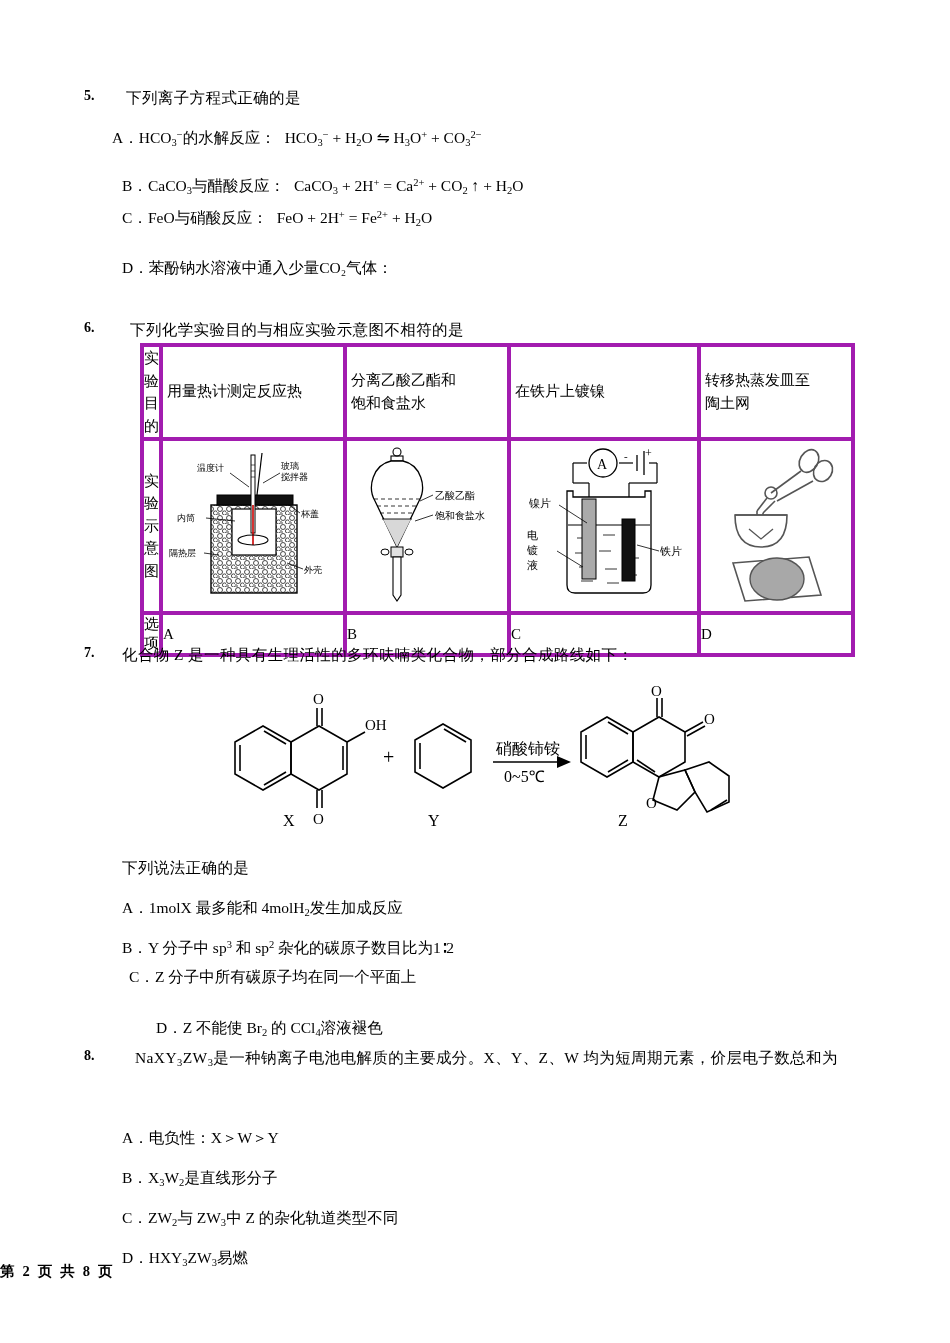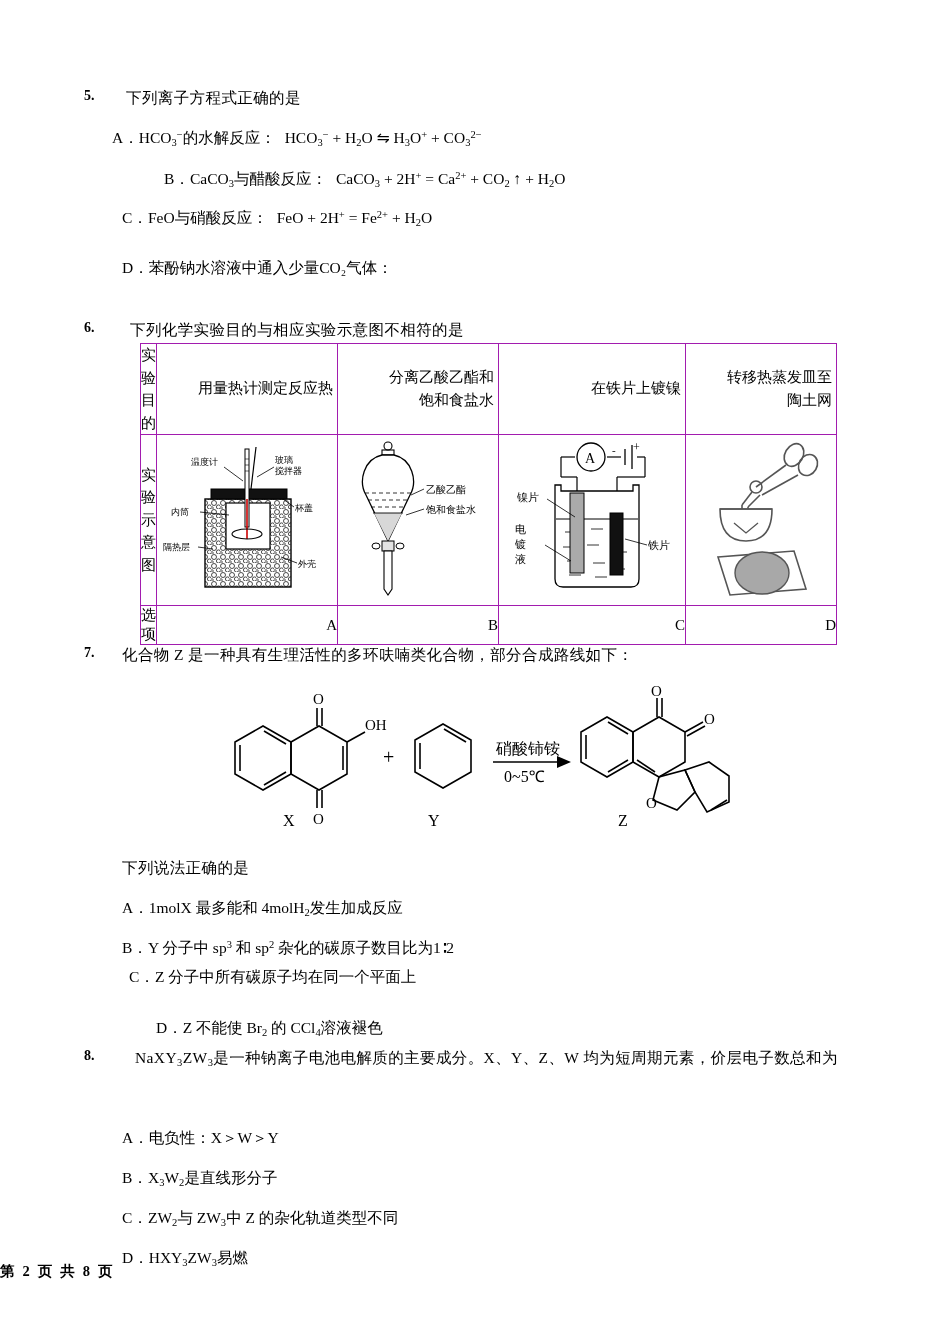--- a/index.html
+++ b/index.html
@@ -27,22 +27,22 @@
   sup{font-size:.68em;vertical-align:.45em;}
   .math{font-family:"Liberation Serif",serif;font-style:normal;}
   .eqgap{display:inline-block;width:9px;}
 
   
   .exptable{
     position:absolute;left:140px;top:343px;width:692px;
     border-collapse:collapse;
   }
   .exptable td{
-    border:1px solid #a21caf;
-    text-align:right;vertical-align:middle;
+    border:4px solid #a21caf;
+    text-align:left;vertical-align:middle;
     font-size:15px;padding:0;
   }
   .col-head{width:52px;}
   .row-purpose td{height:84px;}
   .row-diagram td{height:170px;}
   .row-choice td{height:38px;}
   .purpose-txt{line-height:1.55;padding:2px 4px;}
   .choice-letter{font-size:16px;}
   .head-vert{line-height:1.5;font-size:15px;}
 
@@ -64,21 +64,21 @@
 
 <div class="page">
 
   <div class="qnum" style="left:84px;top:88px;">5.</div>
   <div class="qstem" style="left:126px;top:88px;">下列离子方程式正确的是</div>
 
   <div class="opt" style="left:112px;top:128px;">
     <span class="optlbl">A．</span><span class="math">HCO<sub>3</sub><sup>−</sup></span><span>的水解反应：</span><span class="eqgap"></span><span class="math">HCO<sub>3</sub><sup>−</sup> + H<sub>2</sub>O ⇋ H<sub>3</sub>O<sup>+</sup> + CO<sub>3</sub><sup>2−</sup></span>
   </div>
 
-  <div class="opt" style="left:122px;top:169px;margin-left:42px;">
+  <div class="opt" style="left:122px;top:176px;">
     <span class="optlbl">B．</span><span class="math">CaCO<sub>3</sub></span><span>与醋酸反应：</span><span class="eqgap"></span><span class="math">CaCO<sub>3</sub> + 2H<sup>+</sup> = Ca<sup>2+</sup> + CO<sub>2</sub> ↑ + H<sub>2</sub>O</span>
   </div>
 
   <div class="opt" style="left:122px;top:208px;">
     <span class="optlbl">C．</span><span class="math">FeO</span><span>与硝酸反应：</span><span class="eqgap"></span><span class="math">FeO + 2H<sup>+</sup> = Fe<sup>2+</sup> + H<sub>2</sub>O</span>
   </div>
 
   <div class="opt" style="left:122px;top:258px;">
     <span class="optlbl">D．</span><span>苯酚钠水溶液中通入少量CO₂气体：</span>
   </div>

